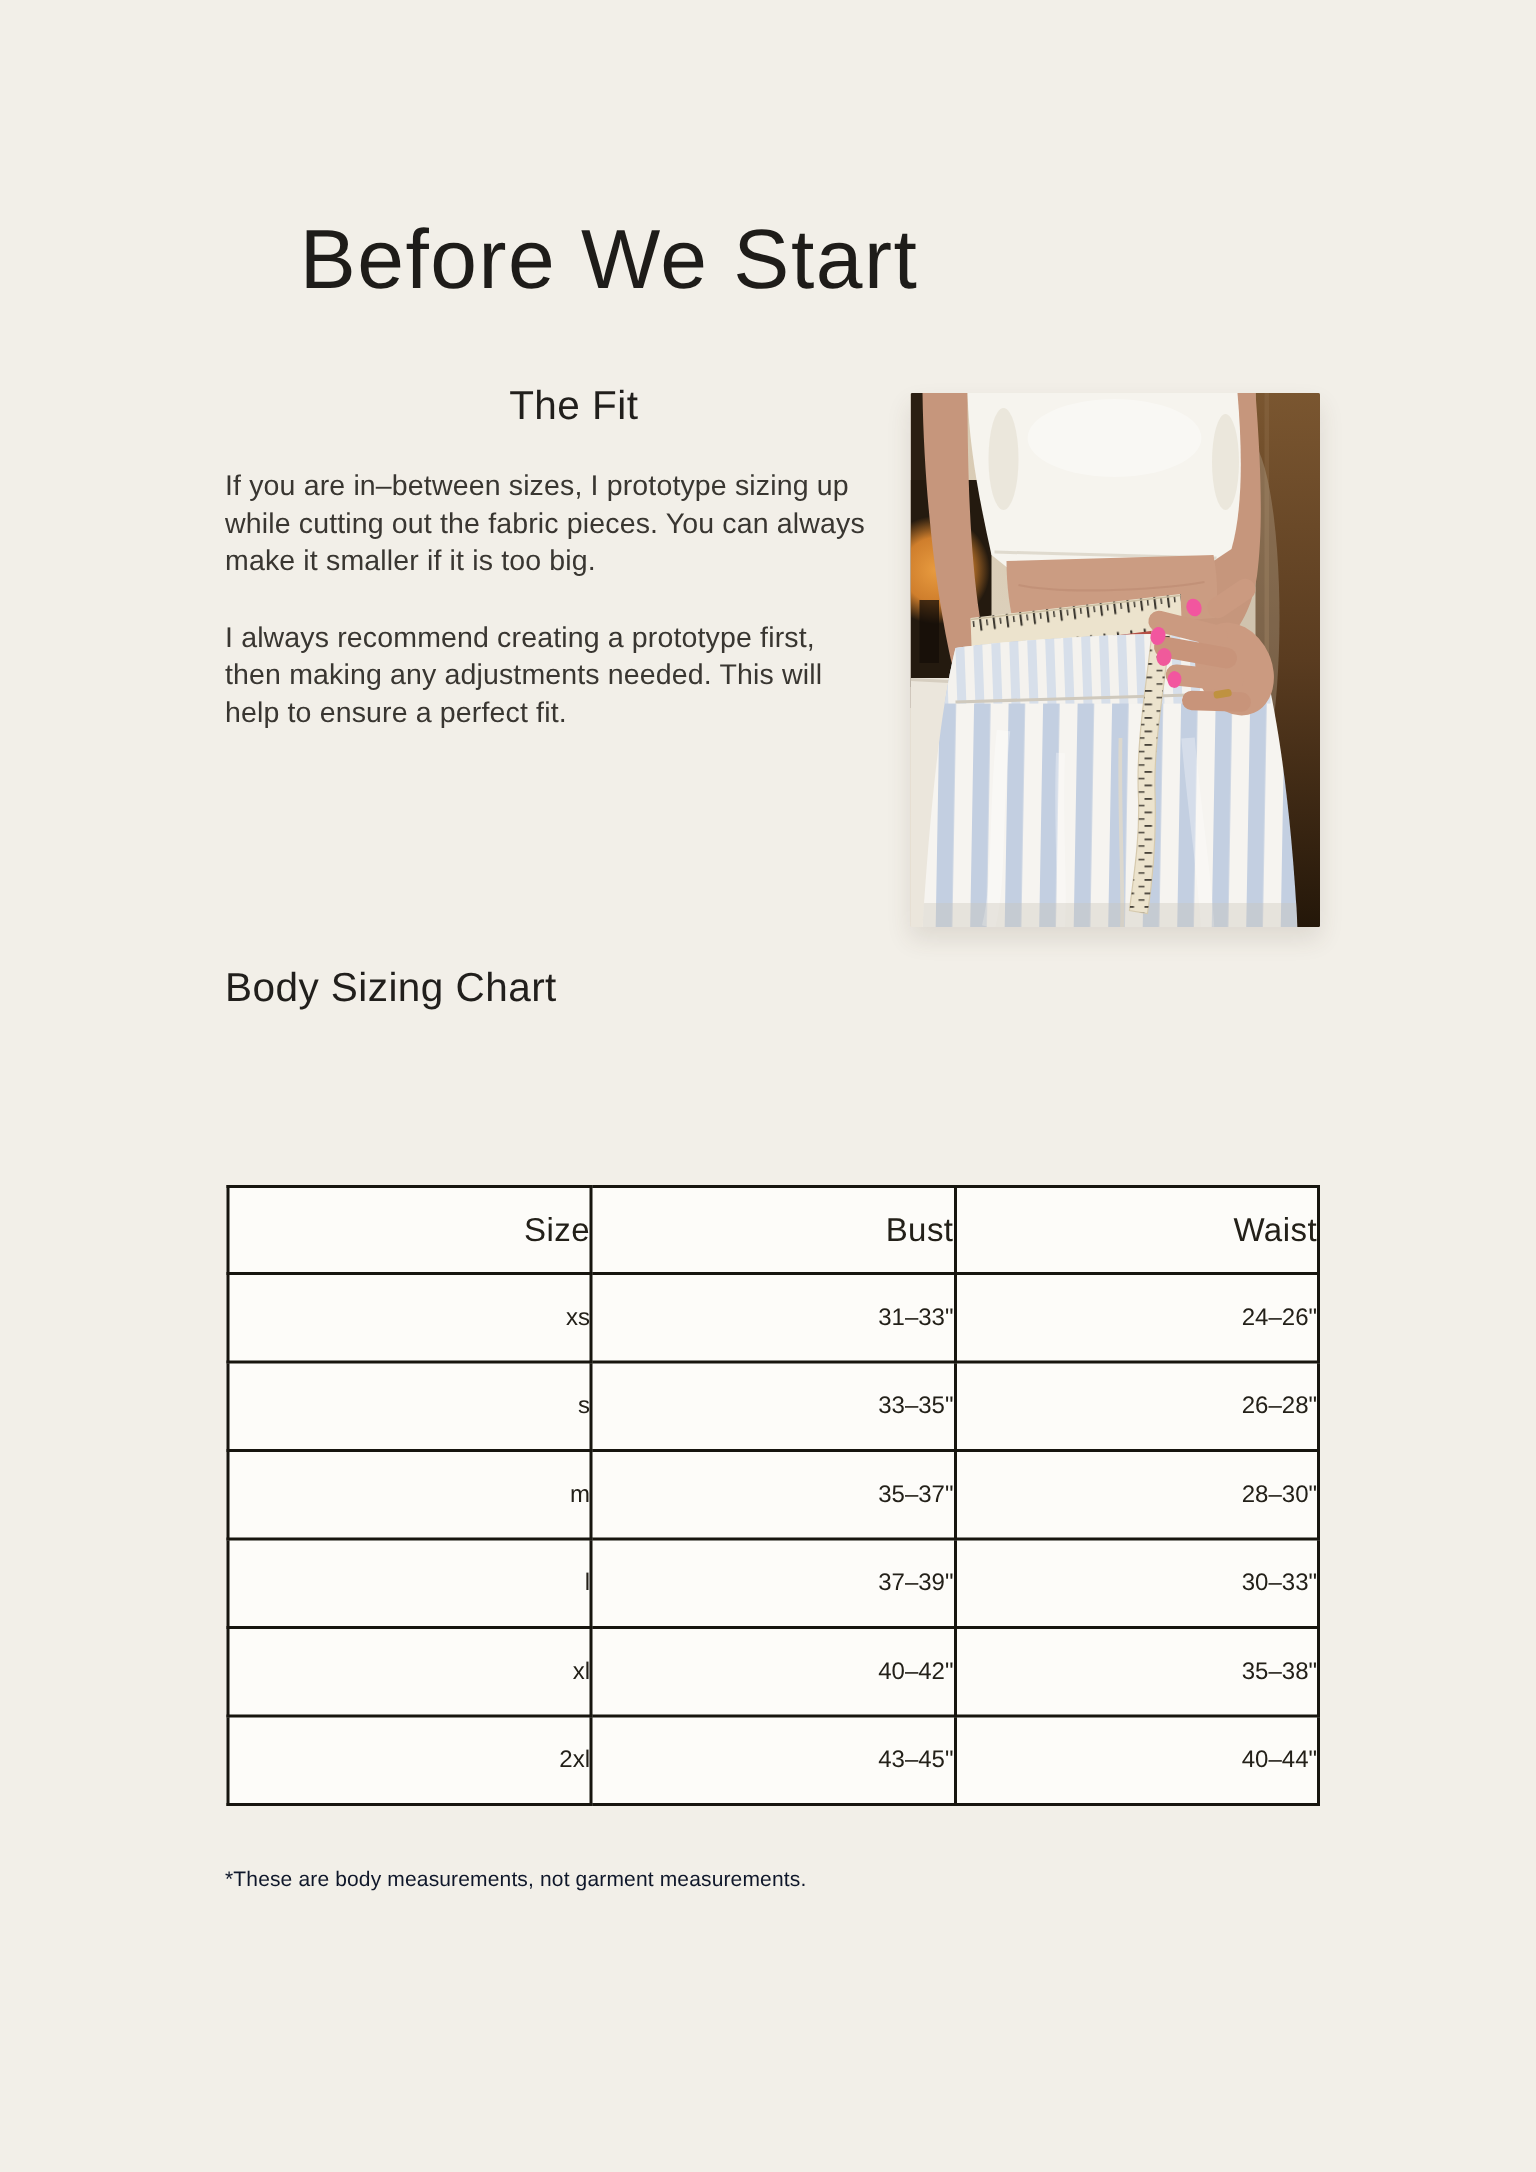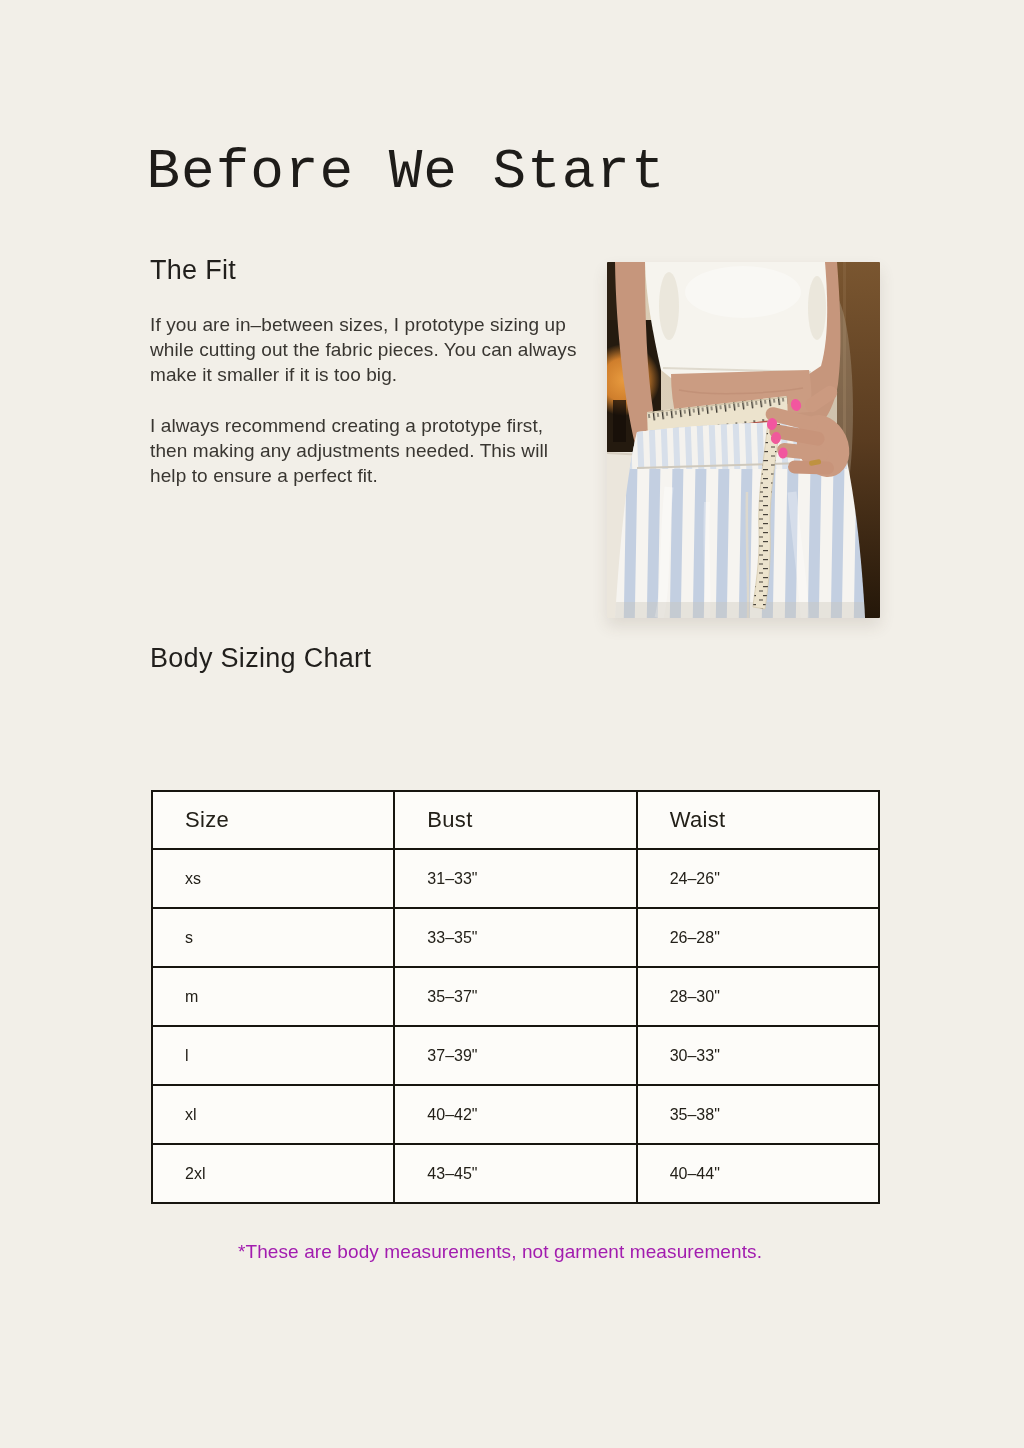--- a/index.html
+++ b/index.html
@@ -10,34 +10,34 @@
   }
   .page {
     position:relative;
     width:1024px; height:1448px;
     background:#f2efe8;
     overflow:hidden;
   }
   .page-title {
     position:absolute; top:140px; left:0; width:812px;
     text-align:center;
-    font-family:Liberation Mono, monospace;
+    font-family:Liberation Sans, sans-serif;
     font-size:56px; font-weight:400;
     letter-spacing:1px;
     color:#1e1c19;
   }
   .section-heading {
     font-size:27px; font-weight:400;
     color:#211f1c;
     letter-spacing:0.3px;
   }
   .fit-block {
     position:absolute; left:150px; top:255px; width:465px;
   }
-  .fit-block .section-heading { margin-bottom:26px; }
+  .fit-block .section-heading { margin-bottom:26px;text-align:center; }
   .body-par {
     font-size:19px; line-height:25px;
     color:#393631;
     white-space:pre-line;
     margin-bottom:26px;
     letter-spacing:0.1px;
   }
   .photo-frame {
     position:absolute; left:607px; top:262px;
     width:273px; height:356px;
@@ -64,34 +64,32 @@
   .bullet-list li::marker { font-size:14px; color:#393631; }
   .size-table {
     position:absolute; left:151px; top:790px;
     width:729px;
     border-collapse:collapse;
     table-layout:fixed;
     background:#fdfcf9;
   }
   .size-table th, .size-table td {
     border:2px solid #17150f;
-    text-align:left;
+    text-align:right;
     vertical-align:middle;
     color:#232019;
     font-weight:400;
-    padding-left:32px;
   }
   .size-table th { height:58px; font-size:22px; letter-spacing:0.3px; }
   .size-table td { height:59px; font-size:16px; }
   .footnote {
     position:absolute; left:150px; top:1238px; width:700px;
-    font-size:19px; line-height:28px;
-    color:#a21caf;
+    font-size:14px; line-height:28px;
+    color:#0f172a;
     letter-spacing:0.1px;
-    text-align:center;
   }
 </style>
 </head>
 <body>
 
 <div class="page">
 
   <h1 class="page-title">Before We Start</h1>
 
   <div class="fit-block">

